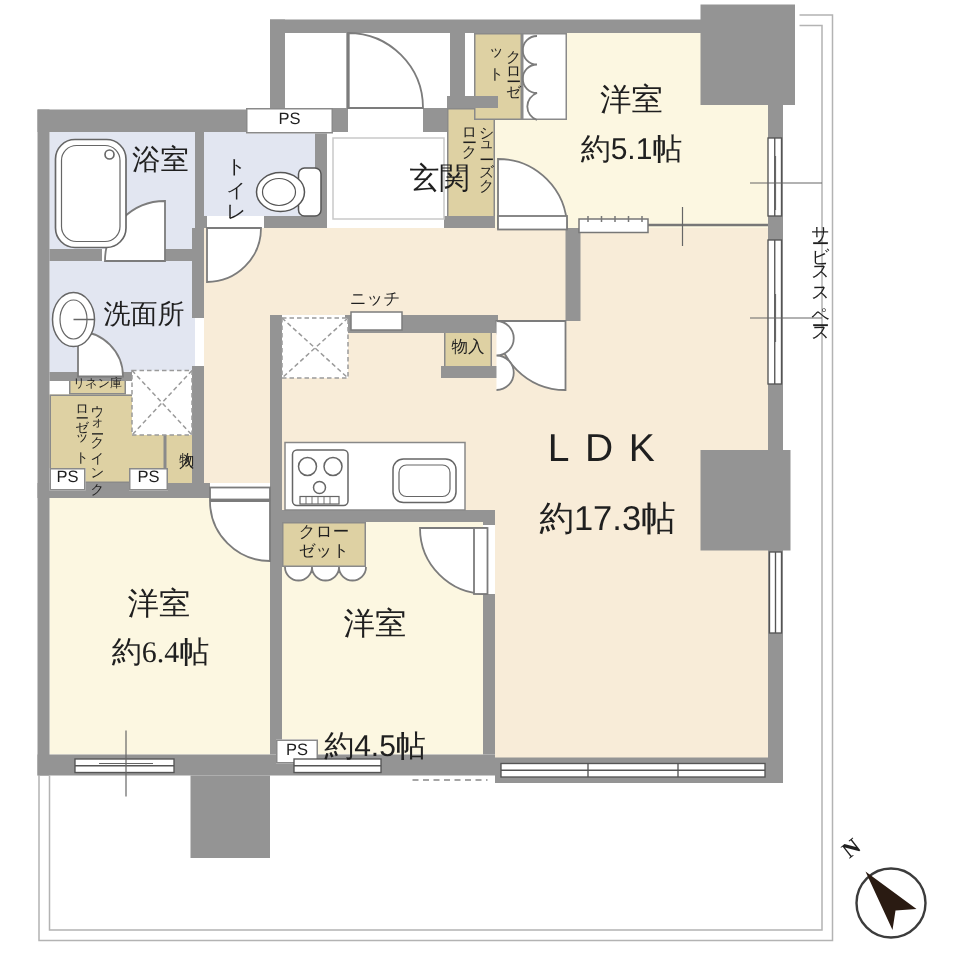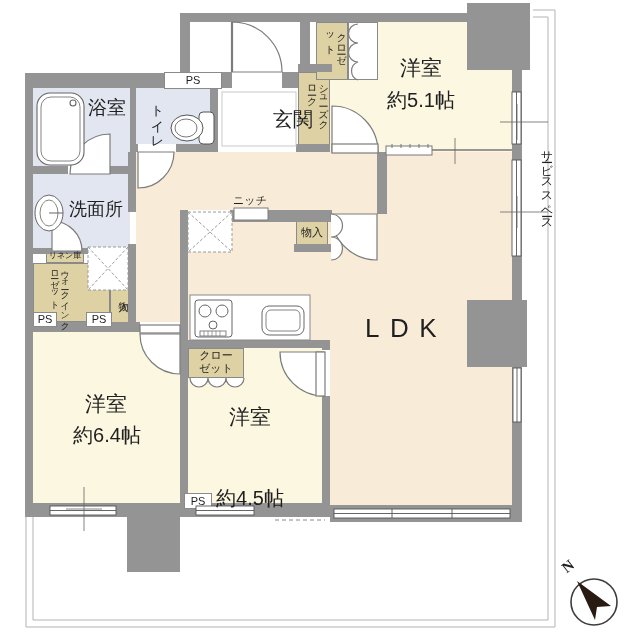--- a/index.html
+++ b/index.html
@@ -211,21 +211,22 @@
   <div class="lb v" style="left:533px;top:142px;width:20px;height:118px;font-size:12px;letter-spacing:0;">サービススペース</div>
   <div class="lb ctr" style="left:193px;top:80px;font-size:11px;">PS</div>
   <div class="lb ctr" style="left:96px;top:210px;font-size:18px;">洗面所</div>
   <div class="lb ctr" style="left:65px;top:256px;font-size:8px;">リネン庫</div>
   <div class="lb v" style="left:46px;top:264px;width:24px;height:62px;font-size:9px;letter-spacing:0;line-height:1.13;">ウォークインクローゼット</div>
   <div class="lb v" style="left:115px;top:294px;width:14px;height:28px;font-size:10px;letter-spacing:0;">物入</div>
   <div class="lb ctr" style="left:45px;top:319px;font-size:11px;">PS</div>
   <div class="lb ctr" style="left:99px;top:319px;font-size:11px;">PS</div>
   <div class="lb ctr" style="left:250px;top:200px;font-size:11px;">ニッチ</div>
   <div class="lb ctr" style="left:312px;top:232px;font-size:11px;">物入</div>
-  <div class="lb ctr" style="left:406px;top:328px;font-size:26px;letter-spacing:0.4em;">LDK</div>
+  <div class="lb ctr" style="left:406px;top:299px;font-size:26px;letter-spacing:0.4em;">LDK</div>
+  <div class="lb ctr" style="left:405px;top:346px;font-size:23px;">約17.3帖</div>
   <div class="lb ctr" style="left:216px;top:362px;font-size:11px;width:36px;white-space:normal;line-height:1.2;">クローゼット</div>
   <div class="lb ctr" style="left:106px;top:404px;font-size:21px;">洋室</div>
-  <div class="lb ctr" style="left:107px;top:436px;font-size:20px;">約6.4帖</div>
+  <div class="lb ctr" style="left:107px;top:436px;font-size:20px;font-family:Liberation Serif, serif;">約6.4帖</div>
   <div class="lb ctr" style="left:250px;top:417px;font-size:21px;">洋室</div>
   <div class="lb ctr" style="left:250px;top:451px;font-size:20px;margin-top:48px;">約4.5帖</div>
   <div class="lb ctr" style="left:198px;top:501px;font-size:11px;">PS</div>
   <div class="lb" style="left:563px;top:558px;font-size:15px;font-weight:bold;font-family:'Liberation Serif','DejaVu Serif',serif;transform:rotate(-38deg);">N</div>
 </div>
 
 </body></html>

